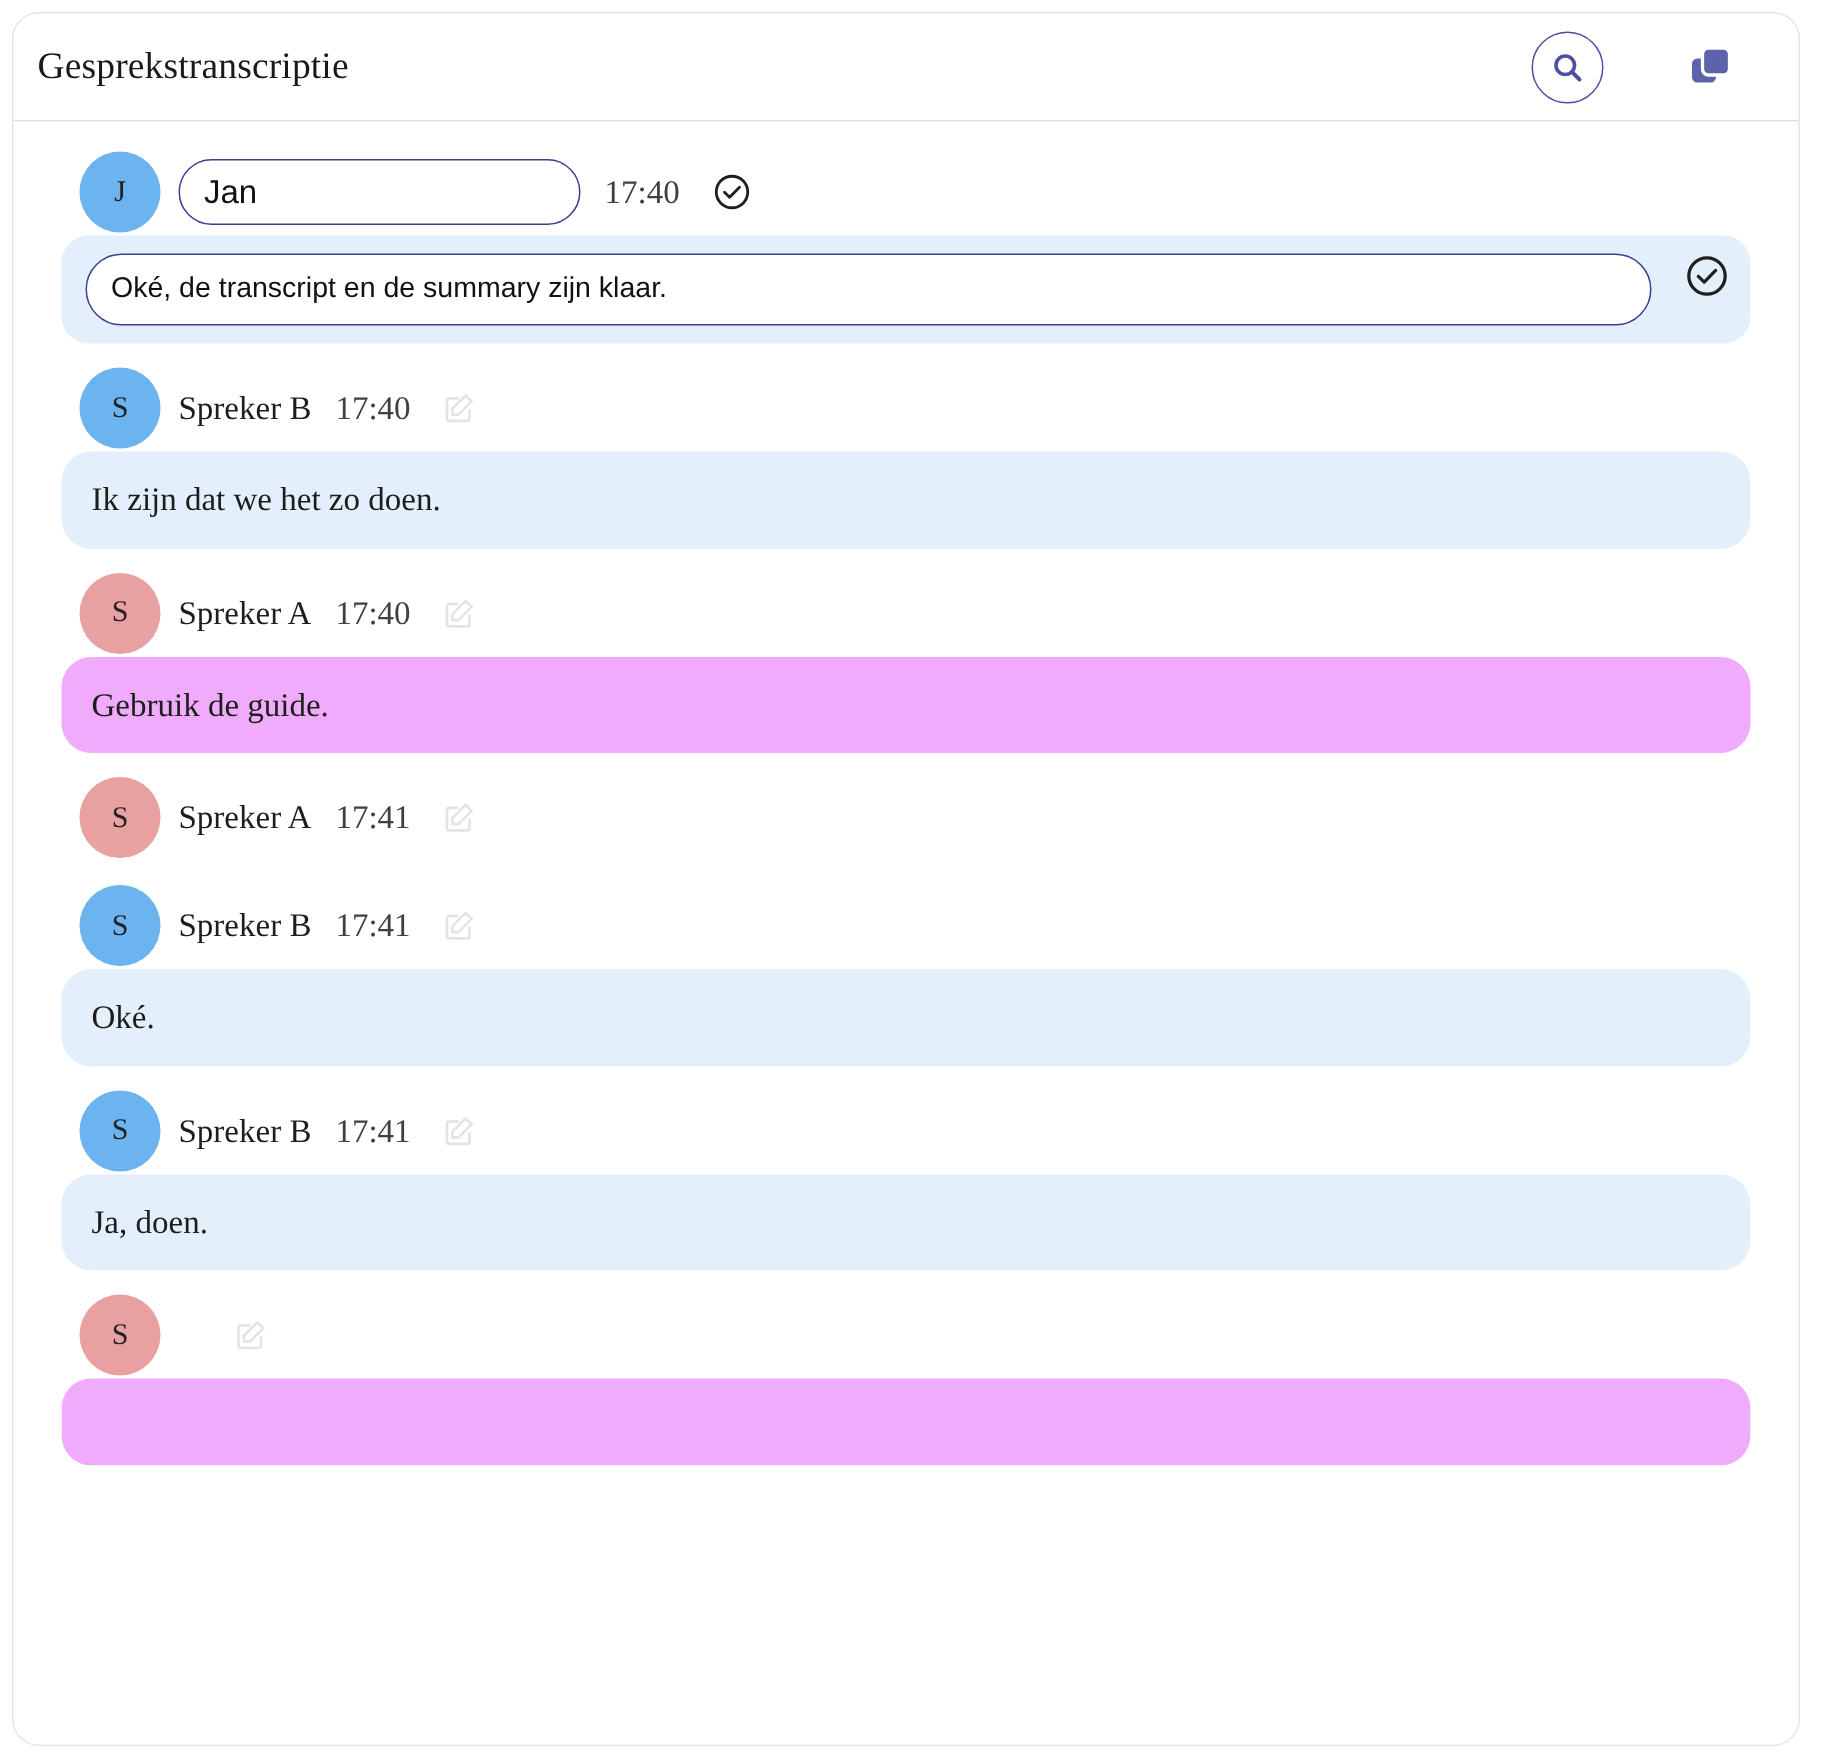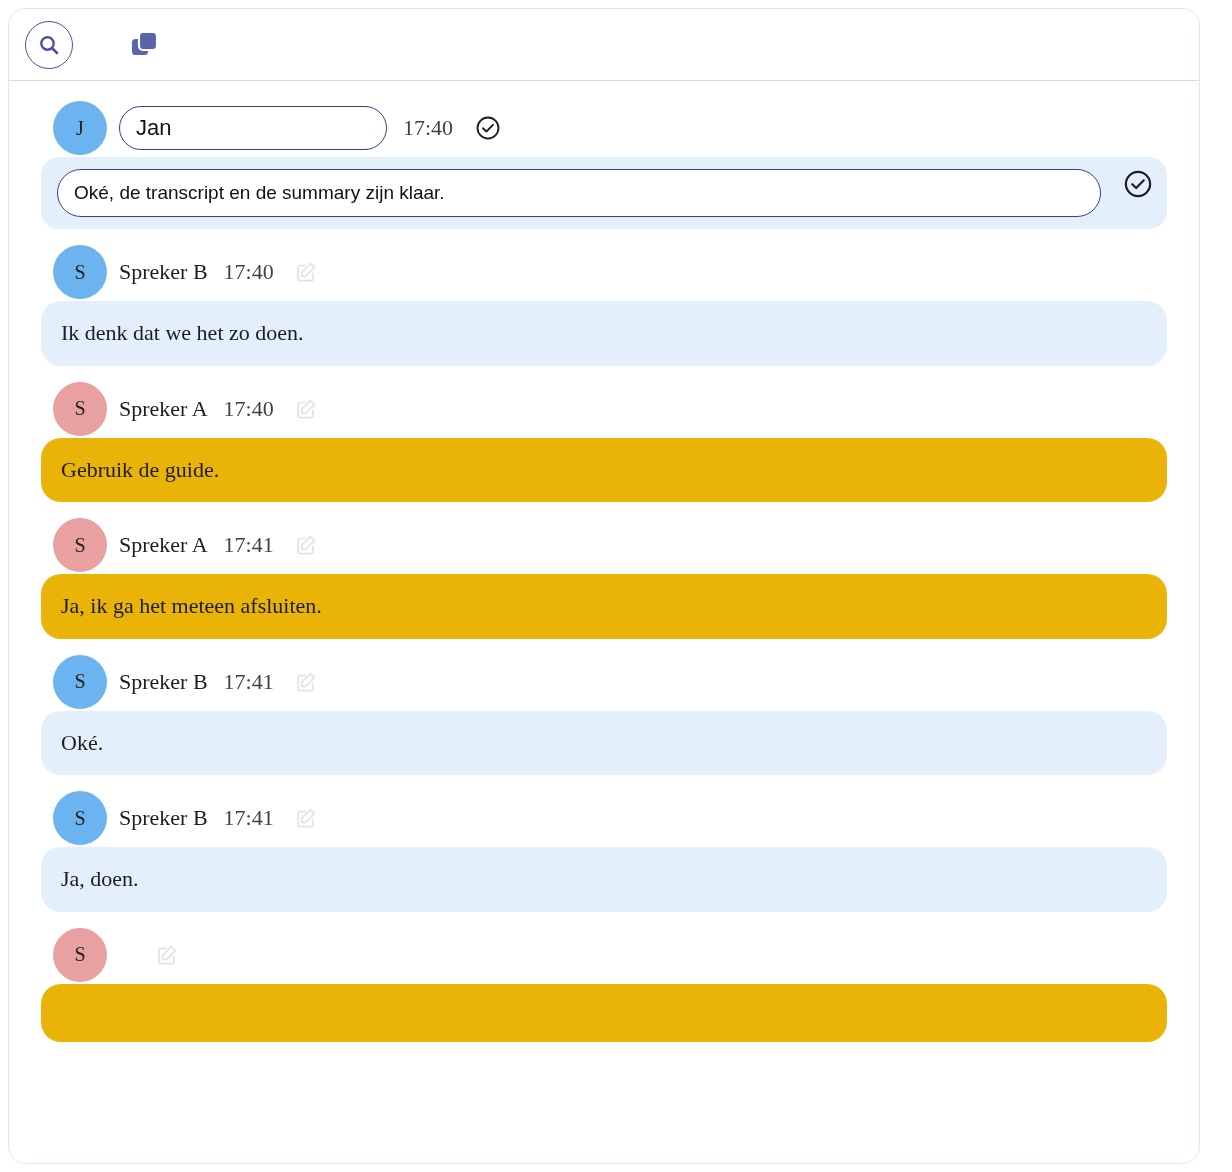--- a/index.html
+++ b/index.html
@@ -173,21 +173,21 @@
     font-family: "Liberation Serif", serif;
     font-size: 22px;
     line-height: 1.3;
     color: #1d1d1d;
     box-sizing: border-box;
     min-height: 58px;
     display: flex;
     align-items: center;
   }
   .bubble.blue { background: #e3f0fb; }
-  .bubble.rose { background: #eab308; }
+  .bubble.rose { background: #f0abfc; }
 
   
   .bubble.editing {
     display: flex;
     align-items: flex-start;
     gap: 12px;
     padding: 12px 14px 12px 16px;
     border-radius: 18px;
   }
   .bubble-input {
@@ -207,20 +207,21 @@
   .cut-off {
     overflow: hidden;
   }
 </style>
 </head>
 <body>
 
 <div class="app-frame">
 
   <div class="header">
+    <div class="header-title">Gesprekstranscriptie</div>
 
     <div class="header-actions">
       <div class="search-button">
         <svg width="24" height="24" viewBox="0 0 24 24" fill="none">
           <circle cx="10.5" cy="10.5" r="6.2" stroke="#4b51a0" stroke-width="2.4"></circle>
           <line x1="15.1" y1="15.1" x2="20" y2="20" stroke="#4b51a0" stroke-width="2.6" stroke-linecap="round"></line>
         </svg>
       </div>
 
       <div class="copy-button">
@@ -269,21 +270,21 @@
           <span class="speaker-name">Spreker B</span>
           <span class="timestamp">17:40</span>
           <span class="edit-icon">
             <svg width="24" height="24" viewBox="0 0 24 24" fill="none">
               <path d="M19 13.5V19a1.6 1.6 0 0 1-1.6 1.6H5.6A1.6 1.6 0 0 1 4 19V7.2a1.6 1.6 0 0 1 1.6-1.6H11" stroke="#e4e4e4" stroke-width="1.8" stroke-linecap="round"></path>
               <path d="M16.4 3.6l4 4L11.6 16.4 7.6 16.4 7.6 12.4z" stroke="#e4e4e4" stroke-width="1.8" stroke-linejoin="round"></path>
             </svg>
           </span>
         </div>
         <div class="bubble blue">
-          <span>Ik denk dat we het zo doen.</span>
+          <span>Ik zijn dat we het zo doen.</span>
         </div>
       </div>
 
       <div class="msg-group">
         <div class="meta-row">
           <div class="avatar rose">
             <span>S</span>
           </div>
           <span class="speaker-name">Spreker A</span>
           <span class="timestamp">17:40</span>
@@ -305,23 +306,20 @@
             <span>S</span>
           </div>
           <span class="speaker-name">Spreker A</span>
           <span class="timestamp">17:41</span>
           <span class="edit-icon">
             <svg width="24" height="24" viewBox="0 0 24 24" fill="none">
               <path d="M19 13.5V19a1.6 1.6 0 0 1-1.6 1.6H5.6A1.6 1.6 0 0 1 4 19V7.2a1.6 1.6 0 0 1 1.6-1.6H11" stroke="#e4e4e4" stroke-width="1.8" stroke-linecap="round"></path>
               <path d="M16.4 3.6l4 4L11.6 16.4 7.6 16.4 7.6 12.4z" stroke="#e4e4e4" stroke-width="1.8" stroke-linejoin="round"></path>
             </svg>
           </span>
-        </div>
-        <div class="bubble rose">
-          <span>Ja, ik ga het meteen afsluiten.</span>
         </div>
       </div>
 
       <div class="msg-group">
         <div class="meta-row">
           <div class="avatar blue">
             <span>S</span>
           </div>
           <span class="speaker-name">Spreker B</span>
           <span class="timestamp">17:41</span>

